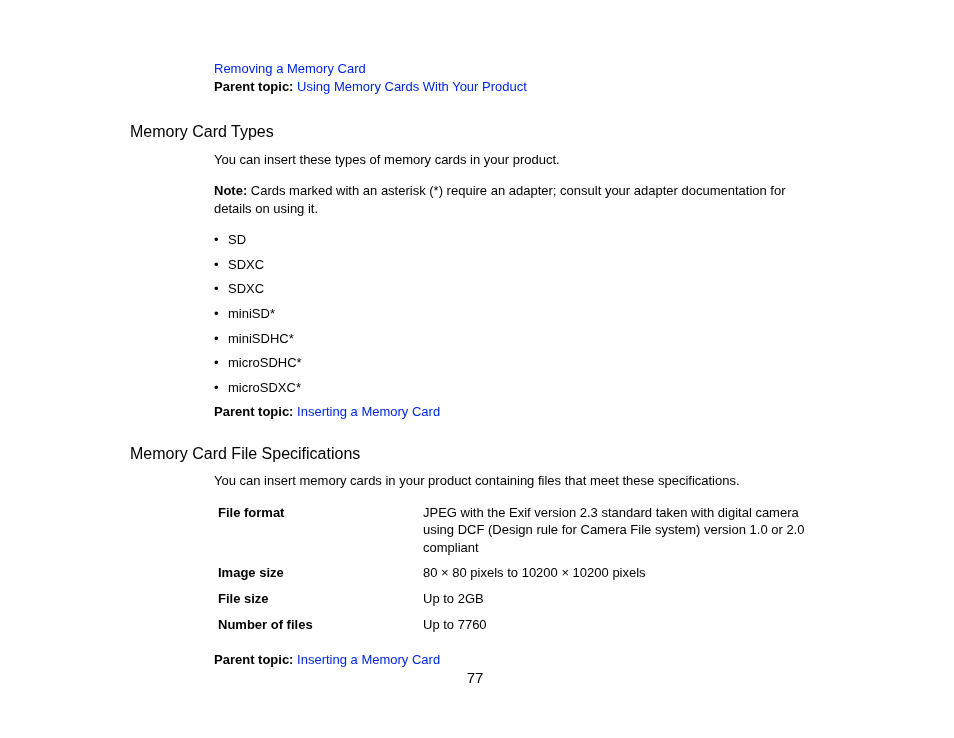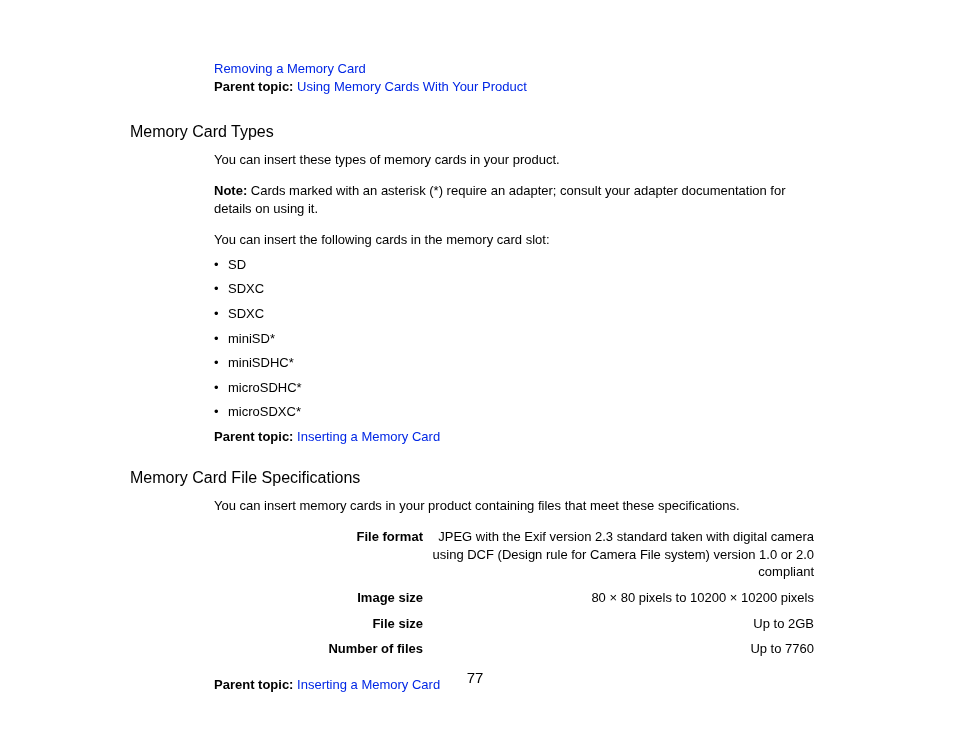--- a/index.html
+++ b/index.html
@@ -44,21 +44,20 @@
       margin-bottom: 7px;
     }
     ul.card-list li::before {
       content: "•";
       position: absolute;
       left: 0;
       top: 0;
     }
     .spec-table {
       margin-bottom: 18px;
-      text-align: right;
     }
     .spec-row {
       display: flex;
       margin-bottom: 8px;
       padding-left: 4px;
     }
     .spec-label {
       width: 205px;
       font-weight: bold;
       flex-shrink: 0;
@@ -93,21 +92,20 @@
   </div>
 
   <h2 class="section-heading">Memory Card Types</h2>
 
   <div class="indent para">You can insert these types of memory cards in your product.</div>
 
   <div class="indent para">
     <span class="note-label">Note:</span><span> Cards marked with an asterisk (*) require an adapter; consult your adapter documentation for details on using it.</span>
   </div>
 
-  <div class="indent para-tight">You can insert the following cards in the memory card slot:</div>
 
   <ul class="indent card-list">
     <li>SD</li>
     <li>SDXC</li>
     <li>SDXC</li>
     <li>miniSD*</li>
     <li>miniSDHC*</li>
     <li>microSDHC*</li>
     <li>microSDXC*</li>
   </ul>

